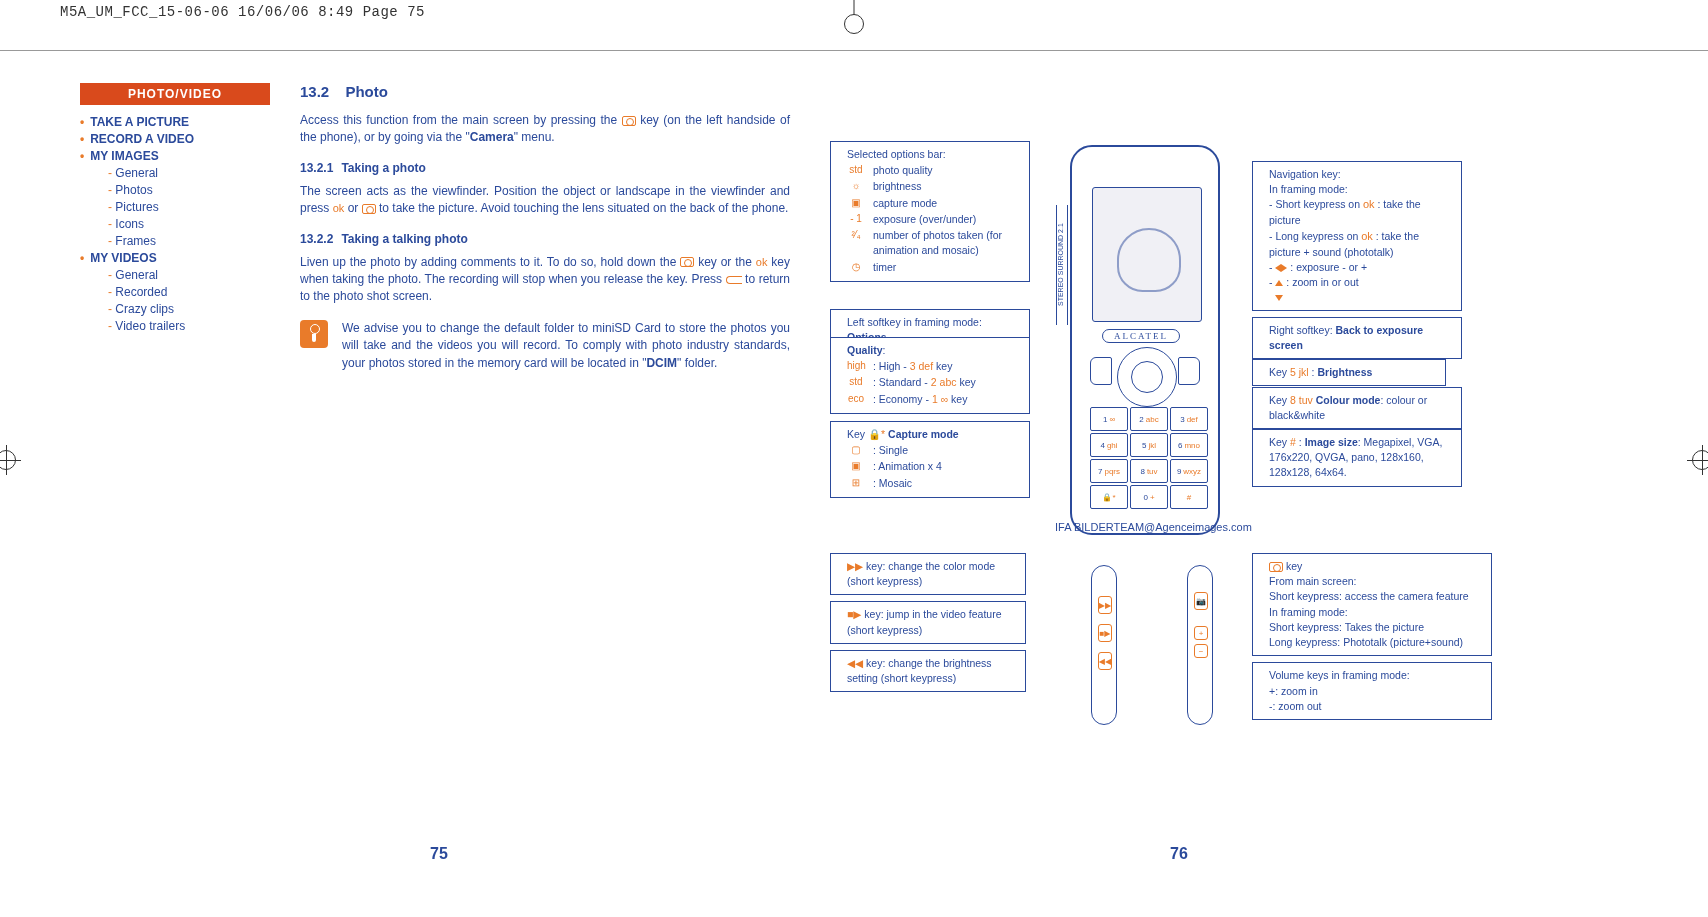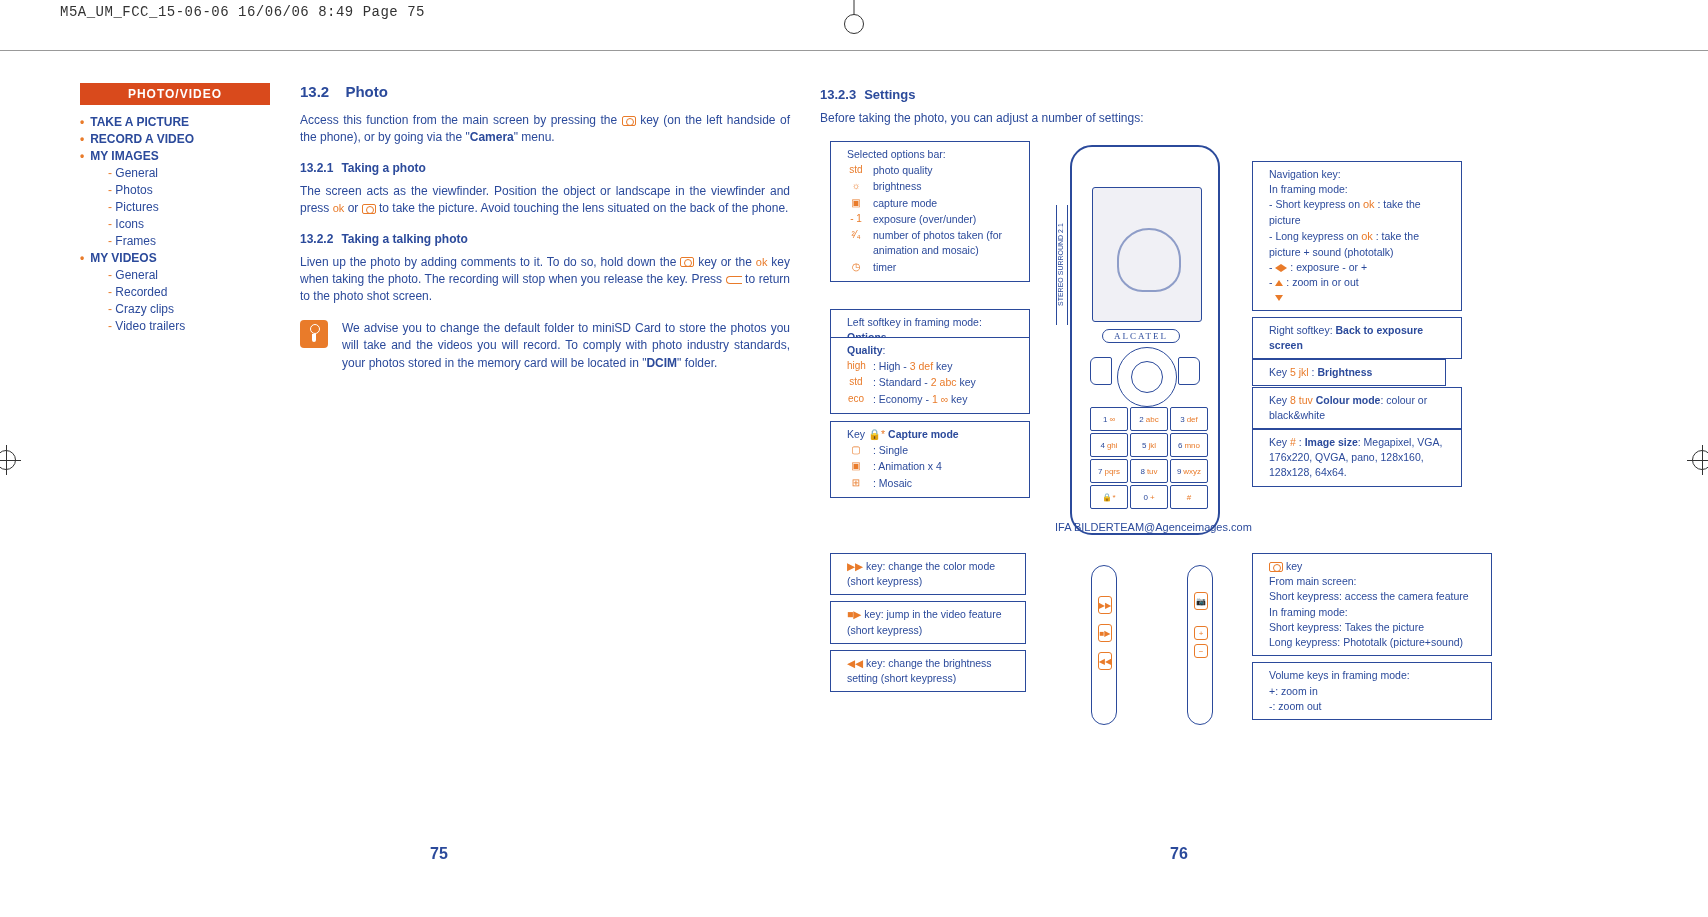--- a/index.html
+++ b/index.html
@@ -479,26 +479,20 @@
       <p class="body" style="margin:0">
         <span>We advise you to change the default folder to miniSD Card to store the photos you will take and the videos you will record. To comply with photo industry standards, your photos stored in the memory card will be located in "</span><b class="q">DCIM</b><span>" folder.</span>
       </p>
     </div>
   </div>
 
   <div class="page-num">75</div>
 </div>
 
 <div class="page right">
-  <div class="body-col-full">
-    <h3 class="subsec" style="font-size:13px">
-      <span class="num">13.2.3</span><span>Settings</span>
-    </h3>
-    <p class="body" style="text-align:left;margin-bottom:8px">Before taking the photo, you can adjust a number of settings:</p>
-  </div>
 
   <div class="callout" style="top:66px;left:10px;width:200px">
     <div class="hdr">Selected options bar:</div>
     <div class="callout-row">
         <span class="ico">std</span>
         <span>photo quality</span>
       </div>
     <div class="callout-row">
         <span class="ico">☼</span>
         <span>brightness</span>

